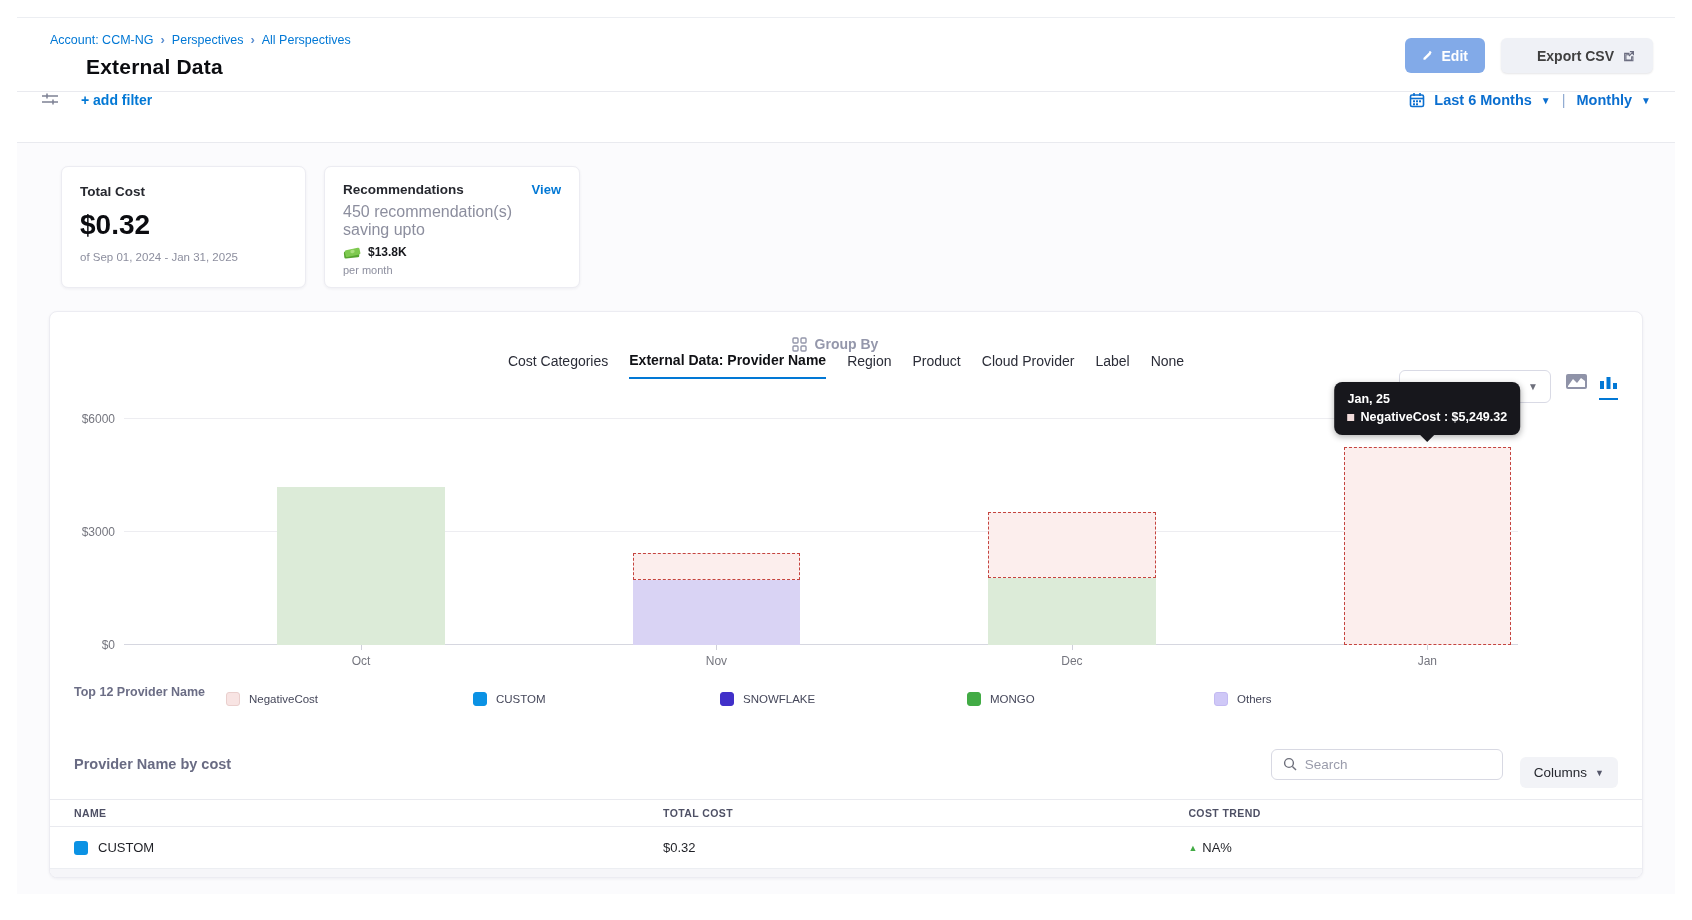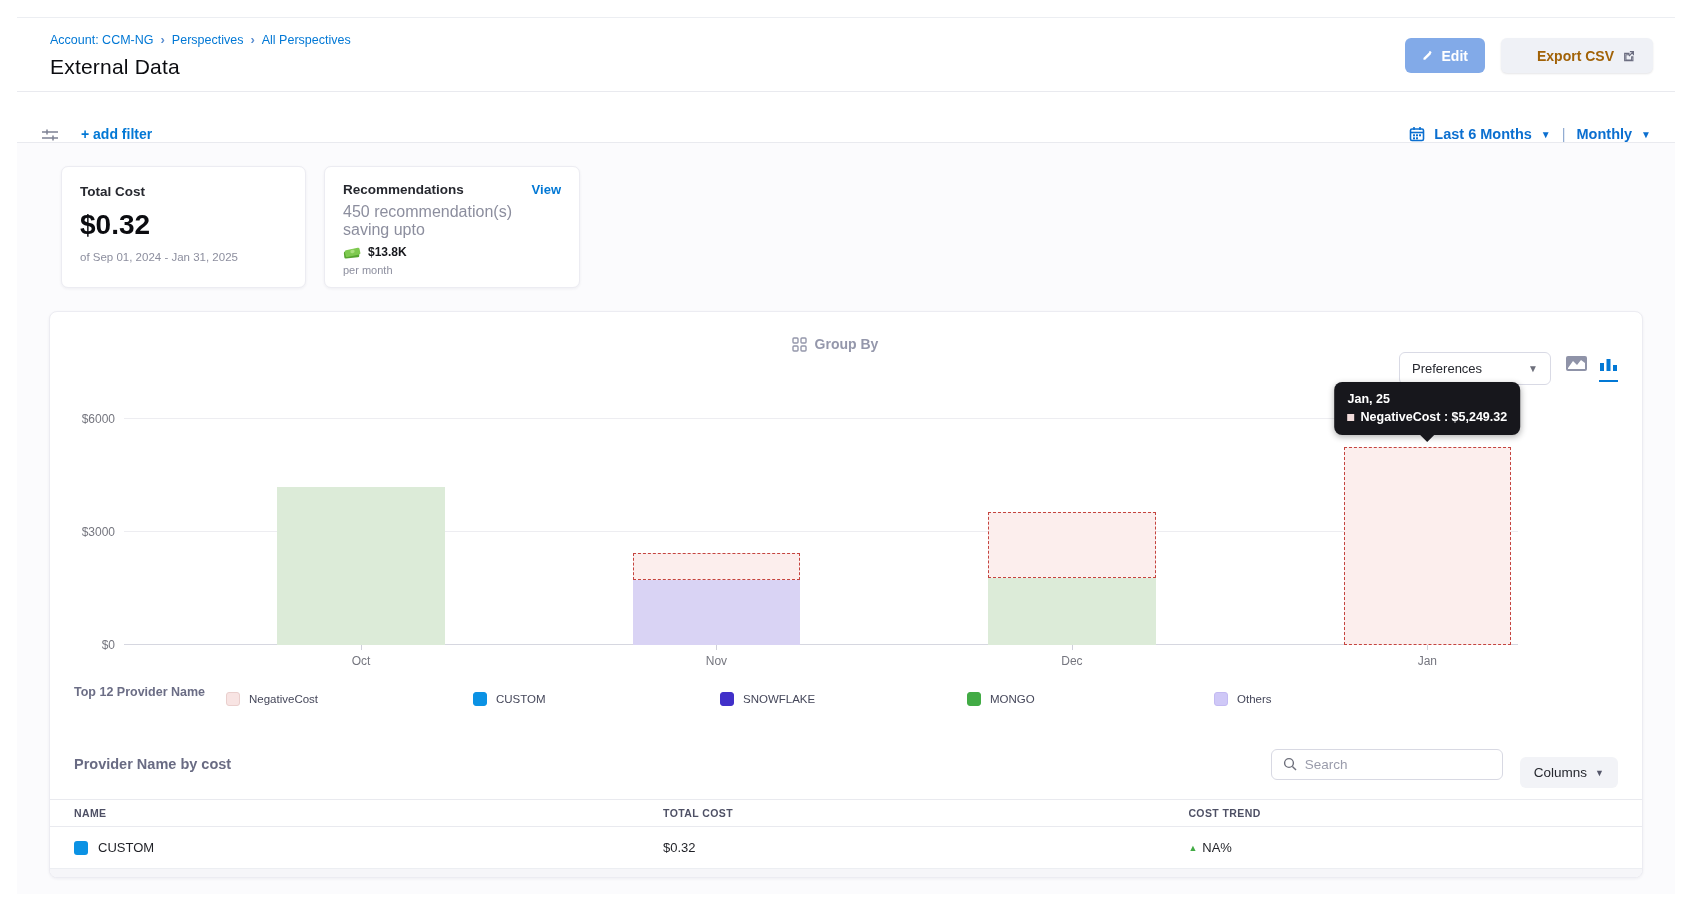--- a/index.html
+++ b/index.html
@@ -6,30 +6,30 @@
   html,body { width:1692px; height:920px; background:#fff; overflow:hidden;
     font-family:"Liberation Sans", sans-serif; color:#1f2026; }
   .frame { margin:17px 17px 0; border-top:1px solid #eceef2; }
 
   
   .page-header { display:flex; justify-content:space-between; align-items:flex-start;
     padding:14px 22px 12px 33px; }
   .crumbs { font-size:12.5px; color:#0278d5; display:flex; gap:7px; align-items:center; }
   .crumb { cursor:pointer; }
   .crumb-sep { color:#5b8ed1; font-weight:bold; font-size:13px; }
-  .page-title { font-size:21px; font-weight:normal; color:#0b0c10; margin-top:8px; letter-spacing:.2px;}
+  .page-title { font-size:21px; font-weight:bold; color:#0b0c10; margin-top:8px; letter-spacing:.2px;margin-left:36px;}
   .header-actions { display:flex; gap:16px; margin-top:6px;margin-left:43px; }
   .btn { border:none; border-radius:6px; height:35px; font-size:14px; font-weight:bold;
     display:flex; align-items:center; gap:8px; padding:0 17px; cursor:pointer;
     font-family:"Liberation Sans", sans-serif;}
   .btn-edit { background:#82aae8; color:#fff; width:80px; justify-content:center;}
-  .btn-export { background:#eff1f6; color:#a16207; box-shadow:0 1px 2px rgba(40,41,61,.12);padding-left:36px;}
-
-  
-  .filterbar { display:flex; align-items:flex-end; height:52px; padding:0 24px;
+  .btn-export { background:#eff1f6; color:#404040; box-shadow:0 1px 2px rgba(40,41,61,.12);padding-left:36px;}
+
+  
+  .filterbar { display:flex; align-items:flex-start; height:52px; padding:0 24px;
     border-top:1px solid #e9eaef; border-bottom:1px solid #e9eaef; }
   .add-filter { color:#0278d5; font-size:14px; font-weight:bold; margin-left:22px; cursor:pointer;}
   .filterbar-right { margin-left:auto; display:flex; align-items:center; gap:9px;
     color:#0b6fd0; font-size:14.5px; font-weight:bold; }
   .caret { font-size:10px; color:#0b6fd0; }
   .pipe { color:#8ea9d0; font-weight:normal; margin:0 2px; }
 
   
   .main { background:#fbfbfd; min-height:751px; padding:0 32px; }
   .cards-row { display:flex; gap:18px; padding:23px 0 0 12px; }
@@ -222,20 +222,29 @@
           <svg width="15" height="15" viewBox="0 0 15 15">
               <g fill="none" stroke="#9497ab" stroke-width="1.4">
                 <rect x="1" y="1" width="5" height="5" rx="1"></rect>
                 <rect x="9" y="1" width="5" height="5" rx="1"></rect>
                 <rect x="1" y="9" width="5" height="5" rx="1"></rect>
                 <rect x="9" y="9" width="5" height="5" rx="1"></rect>
               </g>
             </svg>
           <span>Group By</span>
         </div>
+        <div class="tabs" id="groupby-tabs">
+            <span class="tab">Cost Categories</span>
+            <span class="tab active">External Data: Provider Name</span>
+            <span class="tab">Region</span>
+            <span class="tab">Product</span>
+            <span class="tab">Cloud Provider</span>
+            <span class="tab">Label</span>
+            <span class="tab">None</span>
+          </div>
         <div class="tabs-right">
           <div class="pref-select">
             <span>Preferences</span>
             <span class="caret2">▼</span>
           </div>
           <div class="chart-type">
             <span class="ct-icon"><svg width="21" height="17" viewBox="0 0 21 17">
                   <rect x="0" y="0" width="21" height="15" rx="2" fill="#8f93a8"></rect>
                   <path d="M2 12 L7 5 L11 9 L15 4 L19 7 L19 13 L2 13 Z" fill="#fff"></path>
                 </svg></span>

